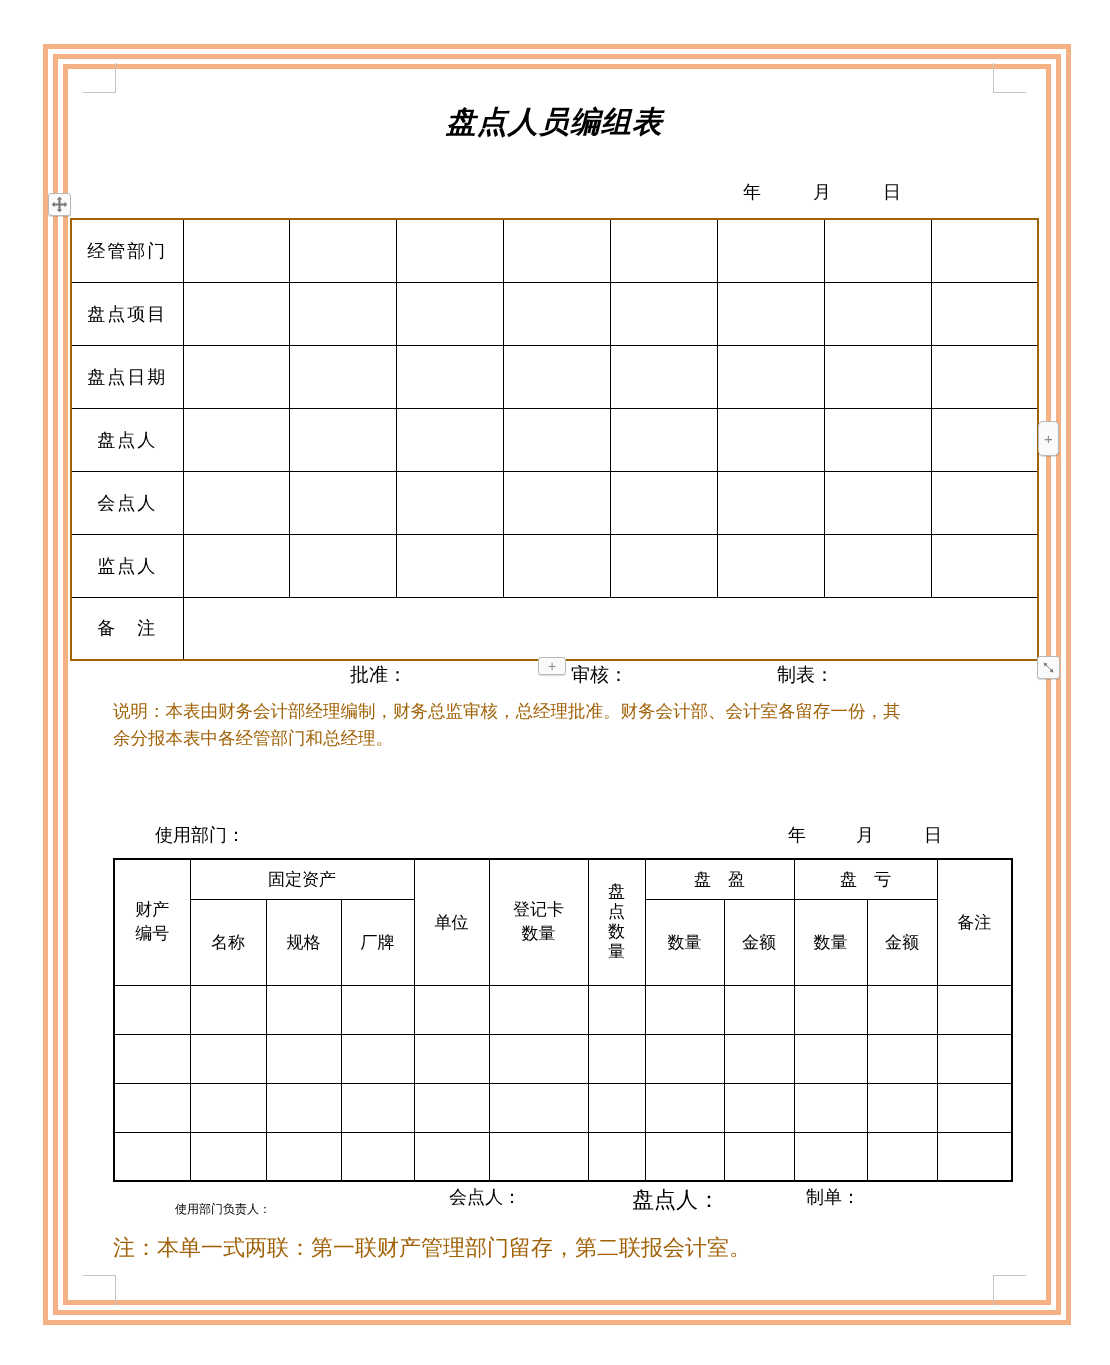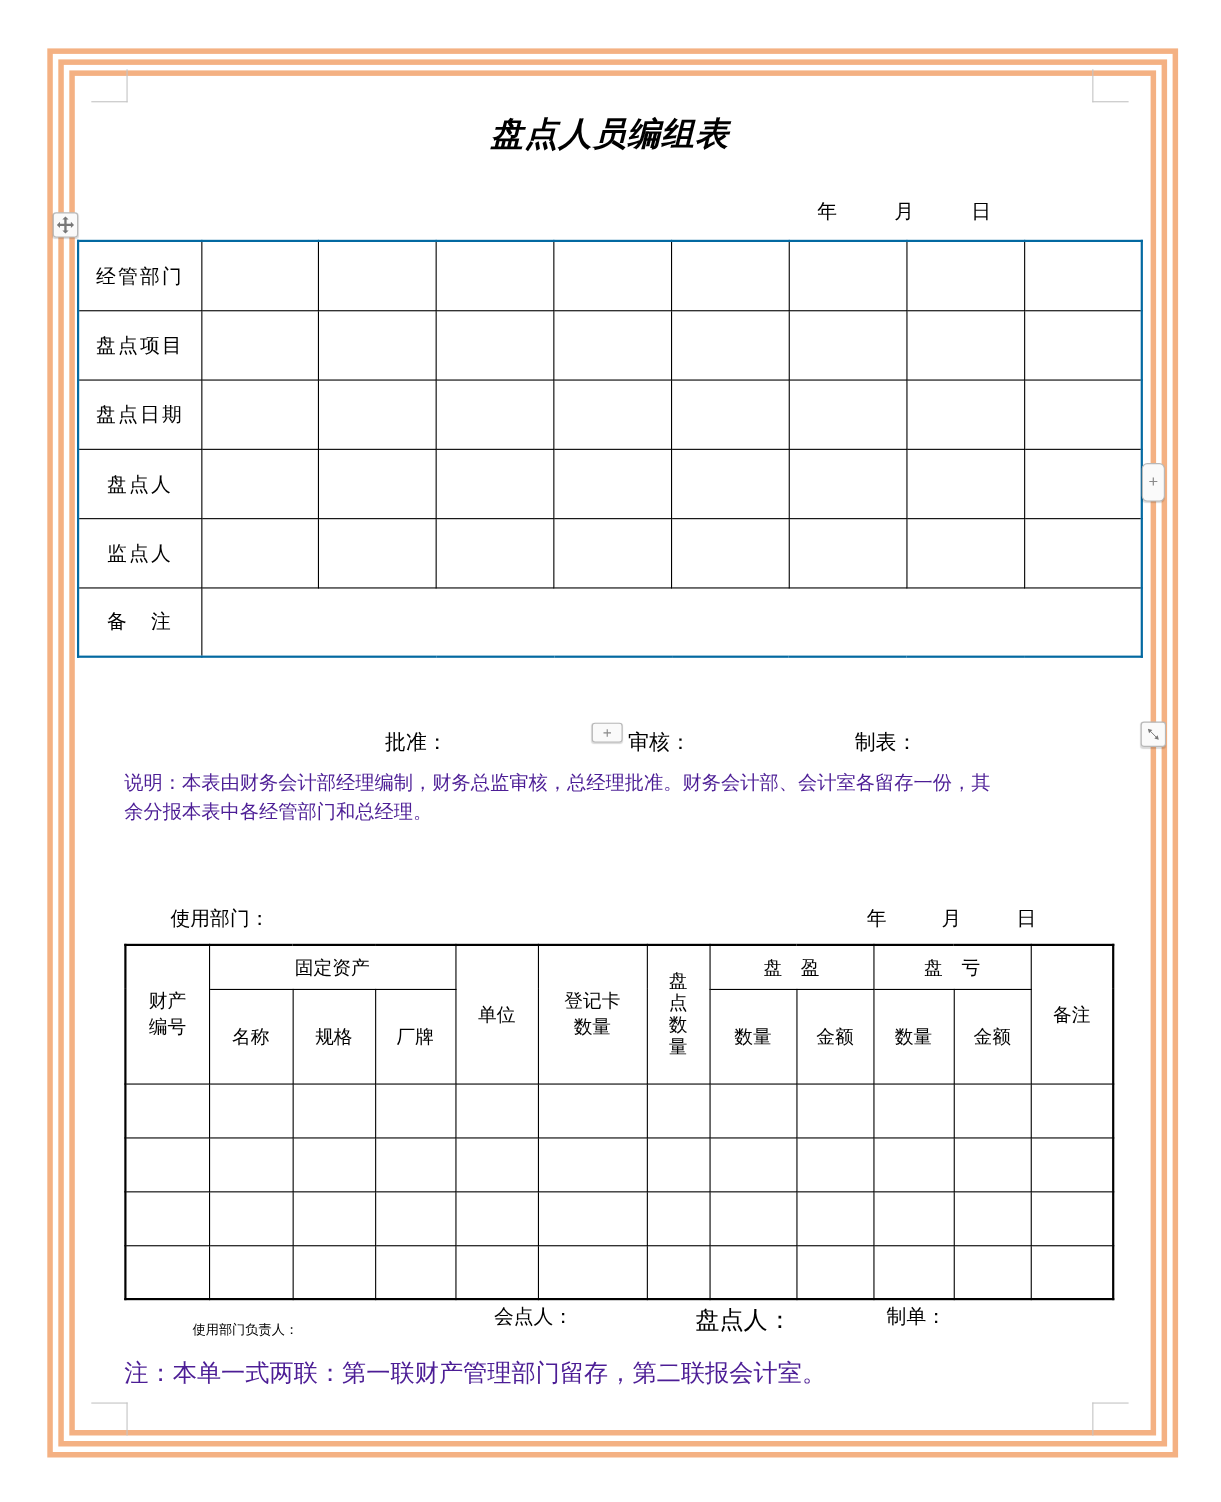--- a/index.html
+++ b/index.html
@@ -25,38 +25,38 @@
   .title2 { top:765px; font-size:32px; letter-spacing:1px; }
 
   .dateline { position:absolute; display:flex; font-size:18px; }
   .dateline.d1 { left:743px; top:180px; gap:52px; }
   .dateline.d2 { left:788px; top:823px; gap:50px; }
 
   .dept-line { position:absolute; left:155px; top:823px; font-size:18px; }
 
   
   table { border-collapse:collapse; table-layout:fixed; }
-  .t1 { position:absolute; left:70px; top:218px; width:969px; border:2px solid #0369a1; }
+  .t1 { position:absolute; left:70px; top:218px; width:969px; border:2px solid #a16207; }
   .t1 th, .t1 td { border:1px solid #000; }
   .t1 tr { height:63px; }
   .t1 th { font-weight:normal; font-size:18px; letter-spacing:2px; text-align:center; }
 
   
   .t2 { position:absolute; left:113px; top:858px; width:895px; border:2px solid #000; }
   .t2 th, .t2 td { border:1px solid #000; }
   .t2 th { font-weight:normal; font-size:17px; text-align:center; vertical-align:middle; }
   .t2 .hr1 { height:40px; }
   .t2 .hr2 { height:86px; }
   .t2 .body-row { height:49px; }
   .t2 .two-line span { display:block; line-height:24px; }
   .t2 .vert span { display:block; line-height:20px; }
 
   
   .sig { position:absolute; font-size:19px; }
-  .note { position:absolute; color:#4c1d95; }
+  .note { position:absolute; color:#a16207; }
   .note1 { left:113px; top:698px; width:905px; font-size:17.5px; line-height:27px; }
   .note2 { left:113px; top:1233px; font-size:22px; }
 
   
   .handle {
     position:absolute; display:flex; align-items:center; justify-content:center;
     background:#fafafa; border:1px solid #b8b8b8; border-radius:3px;
     color:#8a8a8a; box-shadow:0 1px 1px rgba(0,0,0,.15); cursor:pointer;
   }
   .move-handle   { left:48px;  top:193px; width:23px; height:23px; }
@@ -133,20 +133,31 @@
           <td></td>
           <td></td>
           <td></td>
           <td></td>
           <td></td>
           <td></td>
           <td></td>
         </tr>
     <tr>
       <th>盘点人</th>
+    <td></td>
+          <td></td>
+          <td></td>
+          <td></td>
+          <td></td>
+          <td></td>
+          <td></td>
+          <td></td>
+        </tr>
+    <tr>
+      <th>会点人</th>
     <td></td>
           <td></td>
           <td></td>
           <td></td>
           <td></td>
           <td></td>
           <td></td>
           <td></td>
         </tr>
     <tr>

